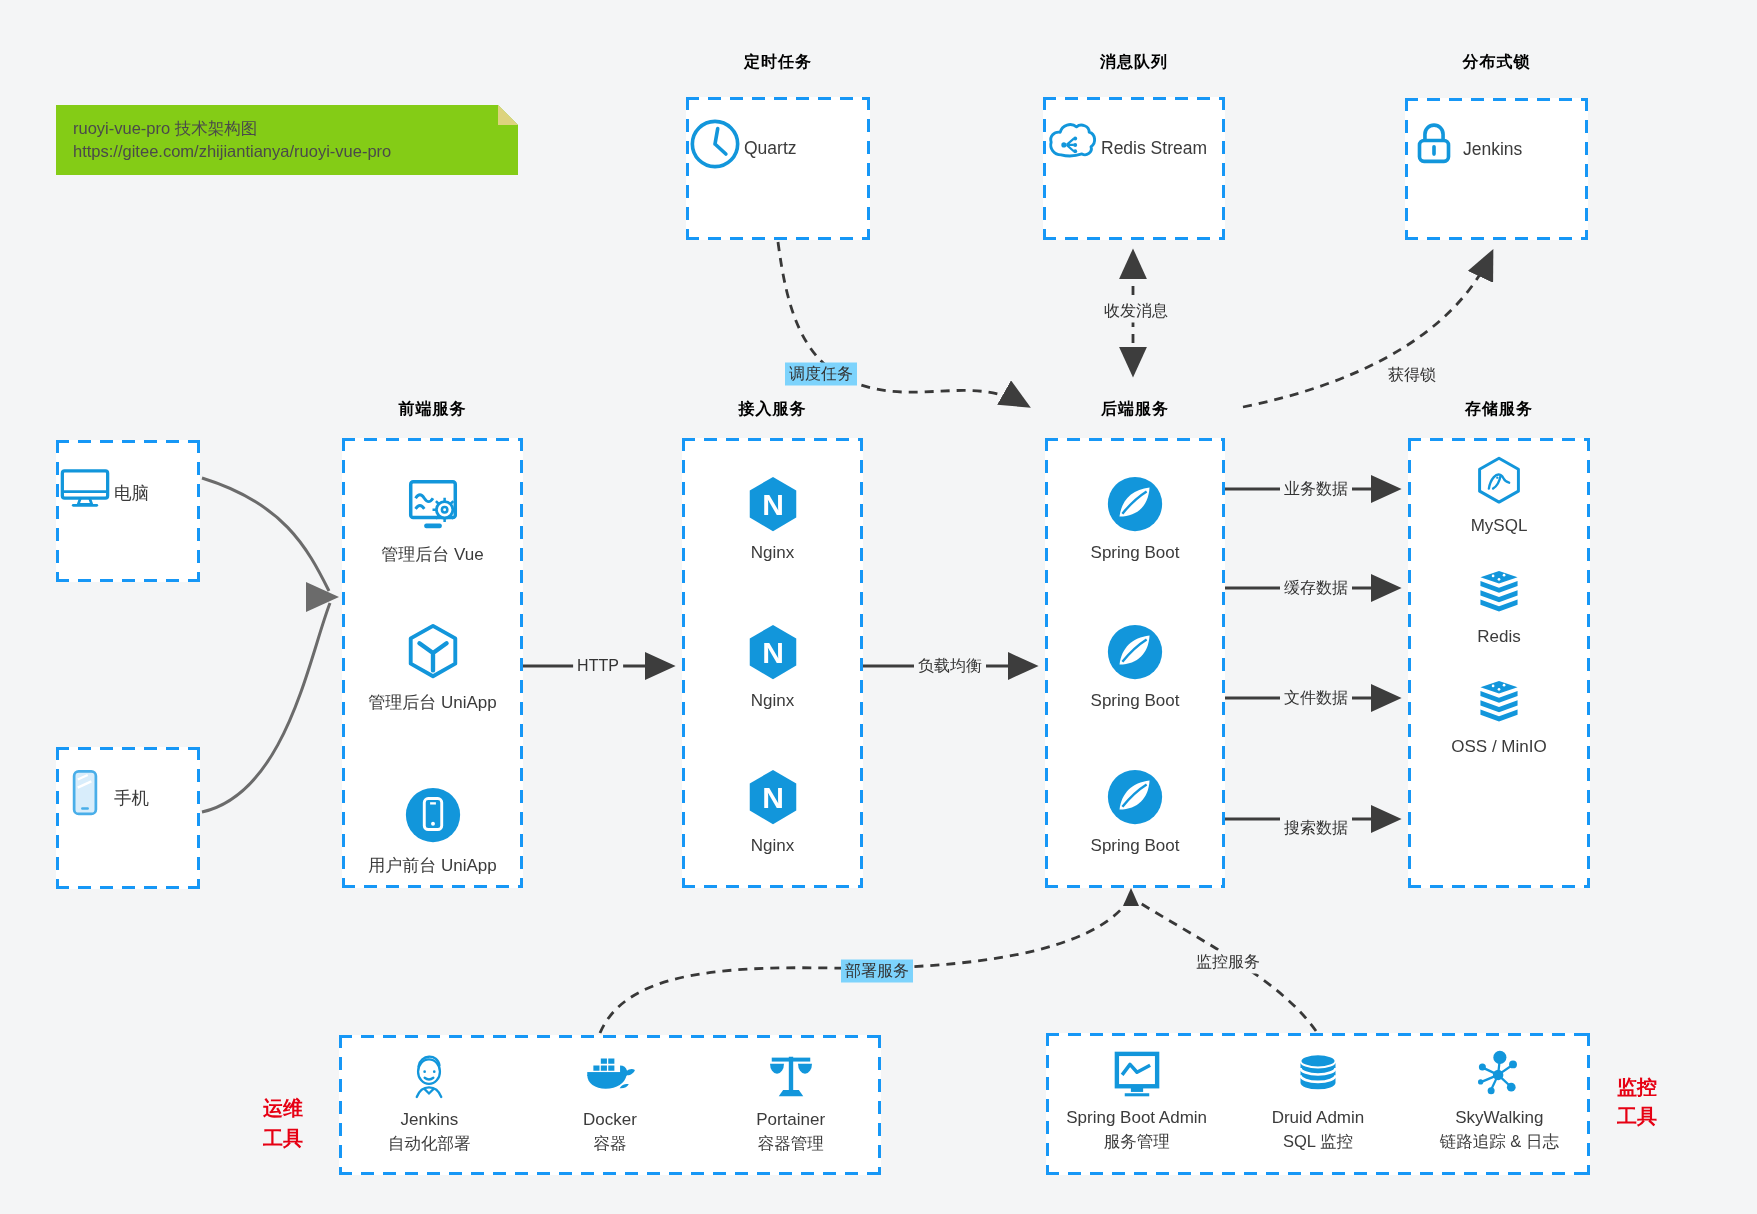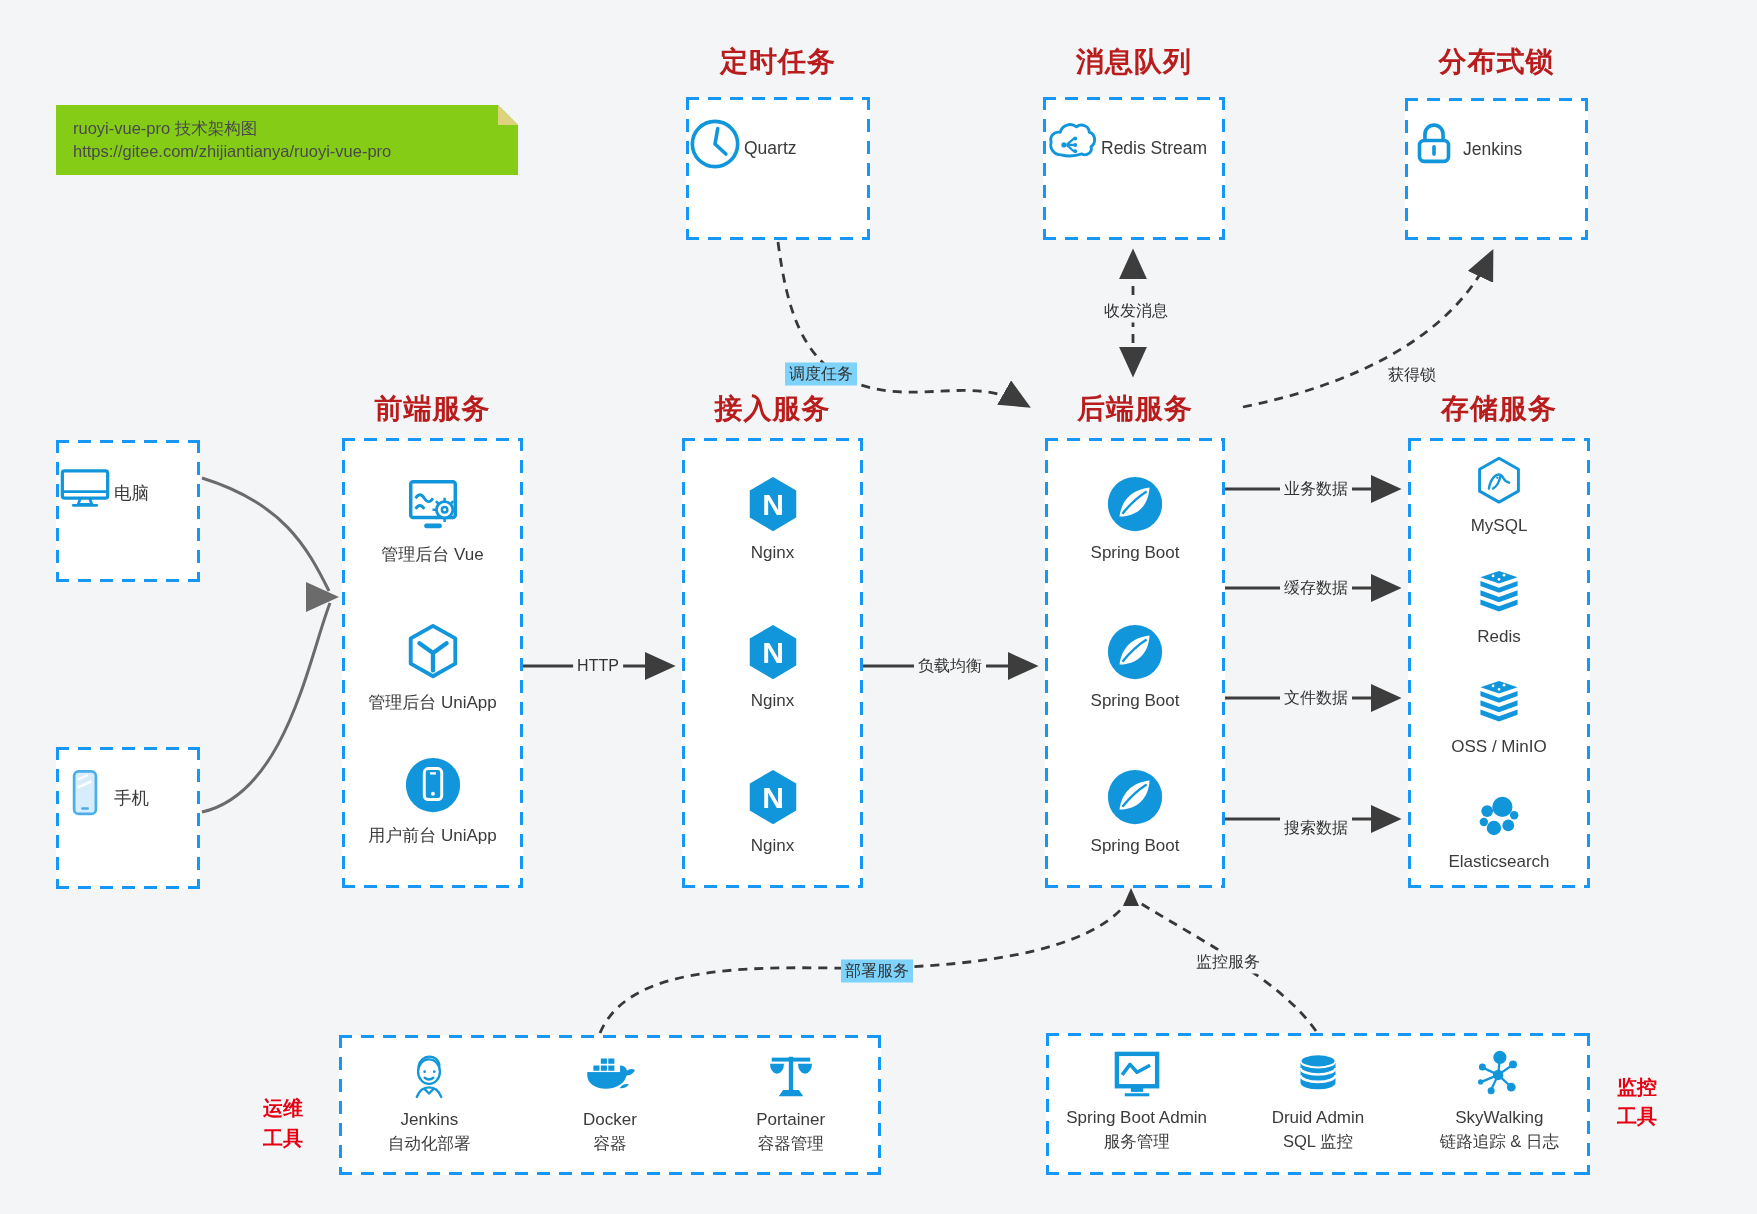--- a/index.html
+++ b/index.html
@@ -10,22 +10,22 @@
   .dash-box{position:absolute;background-color:#fff;--bc:#1697f6;
     background-image:
       repeating-linear-gradient(90deg,var(--bc) 0 13px,transparent 13px 22px),
       repeating-linear-gradient(90deg,var(--bc) 0 13px,transparent 13px 22px),
       repeating-linear-gradient(180deg,var(--bc) 0 13px,transparent 13px 22px),
       repeating-linear-gradient(180deg,var(--bc) 0 13px,transparent 13px 22px);
     background-size:100% 3px,100% 3px,3px 100%,3px 100%;
     background-position:0 0,0 100%,0 0,100% 0;
     background-repeat:no-repeat;}
 
-  .gtitle{position:absolute;text-align:center;font-size:28px;font-weight:bold;
-          color:#b91c1c;letter-spacing:1px;height:28px;line-height:28px;}
+  .gtitle{position:absolute;text-align:center;font-size:16px;font-weight:bold;
+          color:#000000;letter-spacing:1px;height:28px;line-height:28px;}
 
   .vitem{position:absolute;left:0;width:100%;display:flex;flex-direction:column;align-items:center;}
   .vitem .lbl{margin-top:8px;font-size:17px;color:#3b3b3b;white-space:nowrap;}
 
   .padcol{display:flex;flex-direction:row;align-items:center;padding-top:18px;}
   .padcol .lbl{margin-top:8px;font-size:17.5px;color:#3b3b3b;}
 
   .brow{position:absolute;inset:0;display:flex;justify-content:space-around;
         align-items:flex-start;padding-top:13px;}
   .bitem{display:flex;flex-direction:column;align-items:center;min-width:150px;}
@@ -260,21 +260,21 @@
           <use href="#sym-adminvue"></use>
         </svg>
       <div class="lbl">管理后台 Vue</div>
     </div>
     <div class="vitem" style="top:183px;">
       <svg class="icon62">
           <use href="#sym-cube"></use>
         </svg>
       <div class="lbl">管理后台 UniApp</div>
     </div>
-    <div class="vitem" style="top:316px;">
+    <div class="vitem" style="top:346px;">
       <svg class="icon62">
           <use href="#sym-userapp"></use>
         </svg>
       <div class="lbl">用户前台 UniApp</div>
     </div>
   </div>
 
   <div class="dash-box" style="left:682px;top:438px;width:181px;height:450px;">
     <div class="vitem" style="top:35px;">
       <svg class="icon62">
@@ -328,26 +328,20 @@
       <svg class="icon54">
           <use href="#sym-stack"></use>
         </svg>
       <div class="lbl">Redis</div>
     </div>
     <div class="vitem" style="top:237px;">
       <svg class="icon54">
           <use href="#sym-stack"></use>
         </svg>
       <div class="lbl">OSS / MinIO</div>
-    </div>
-    <div class="vitem" style="top:352px;">
-      <svg class="icon54">
-          <use href="#sym-es"></use>
-        </svg>
-      <div class="lbl">Elasticsearch</div>
     </div>
   </div>
 
   <div class="dash-box" style="left:339px;top:1035px;width:542px;height:140px;">
     <div class="brow">
       <div class="bitem">
         <svg class="icon56">
             <use href="#sym-jenkins"></use>
           </svg>
         <div class="nm">Jenkins</div>

